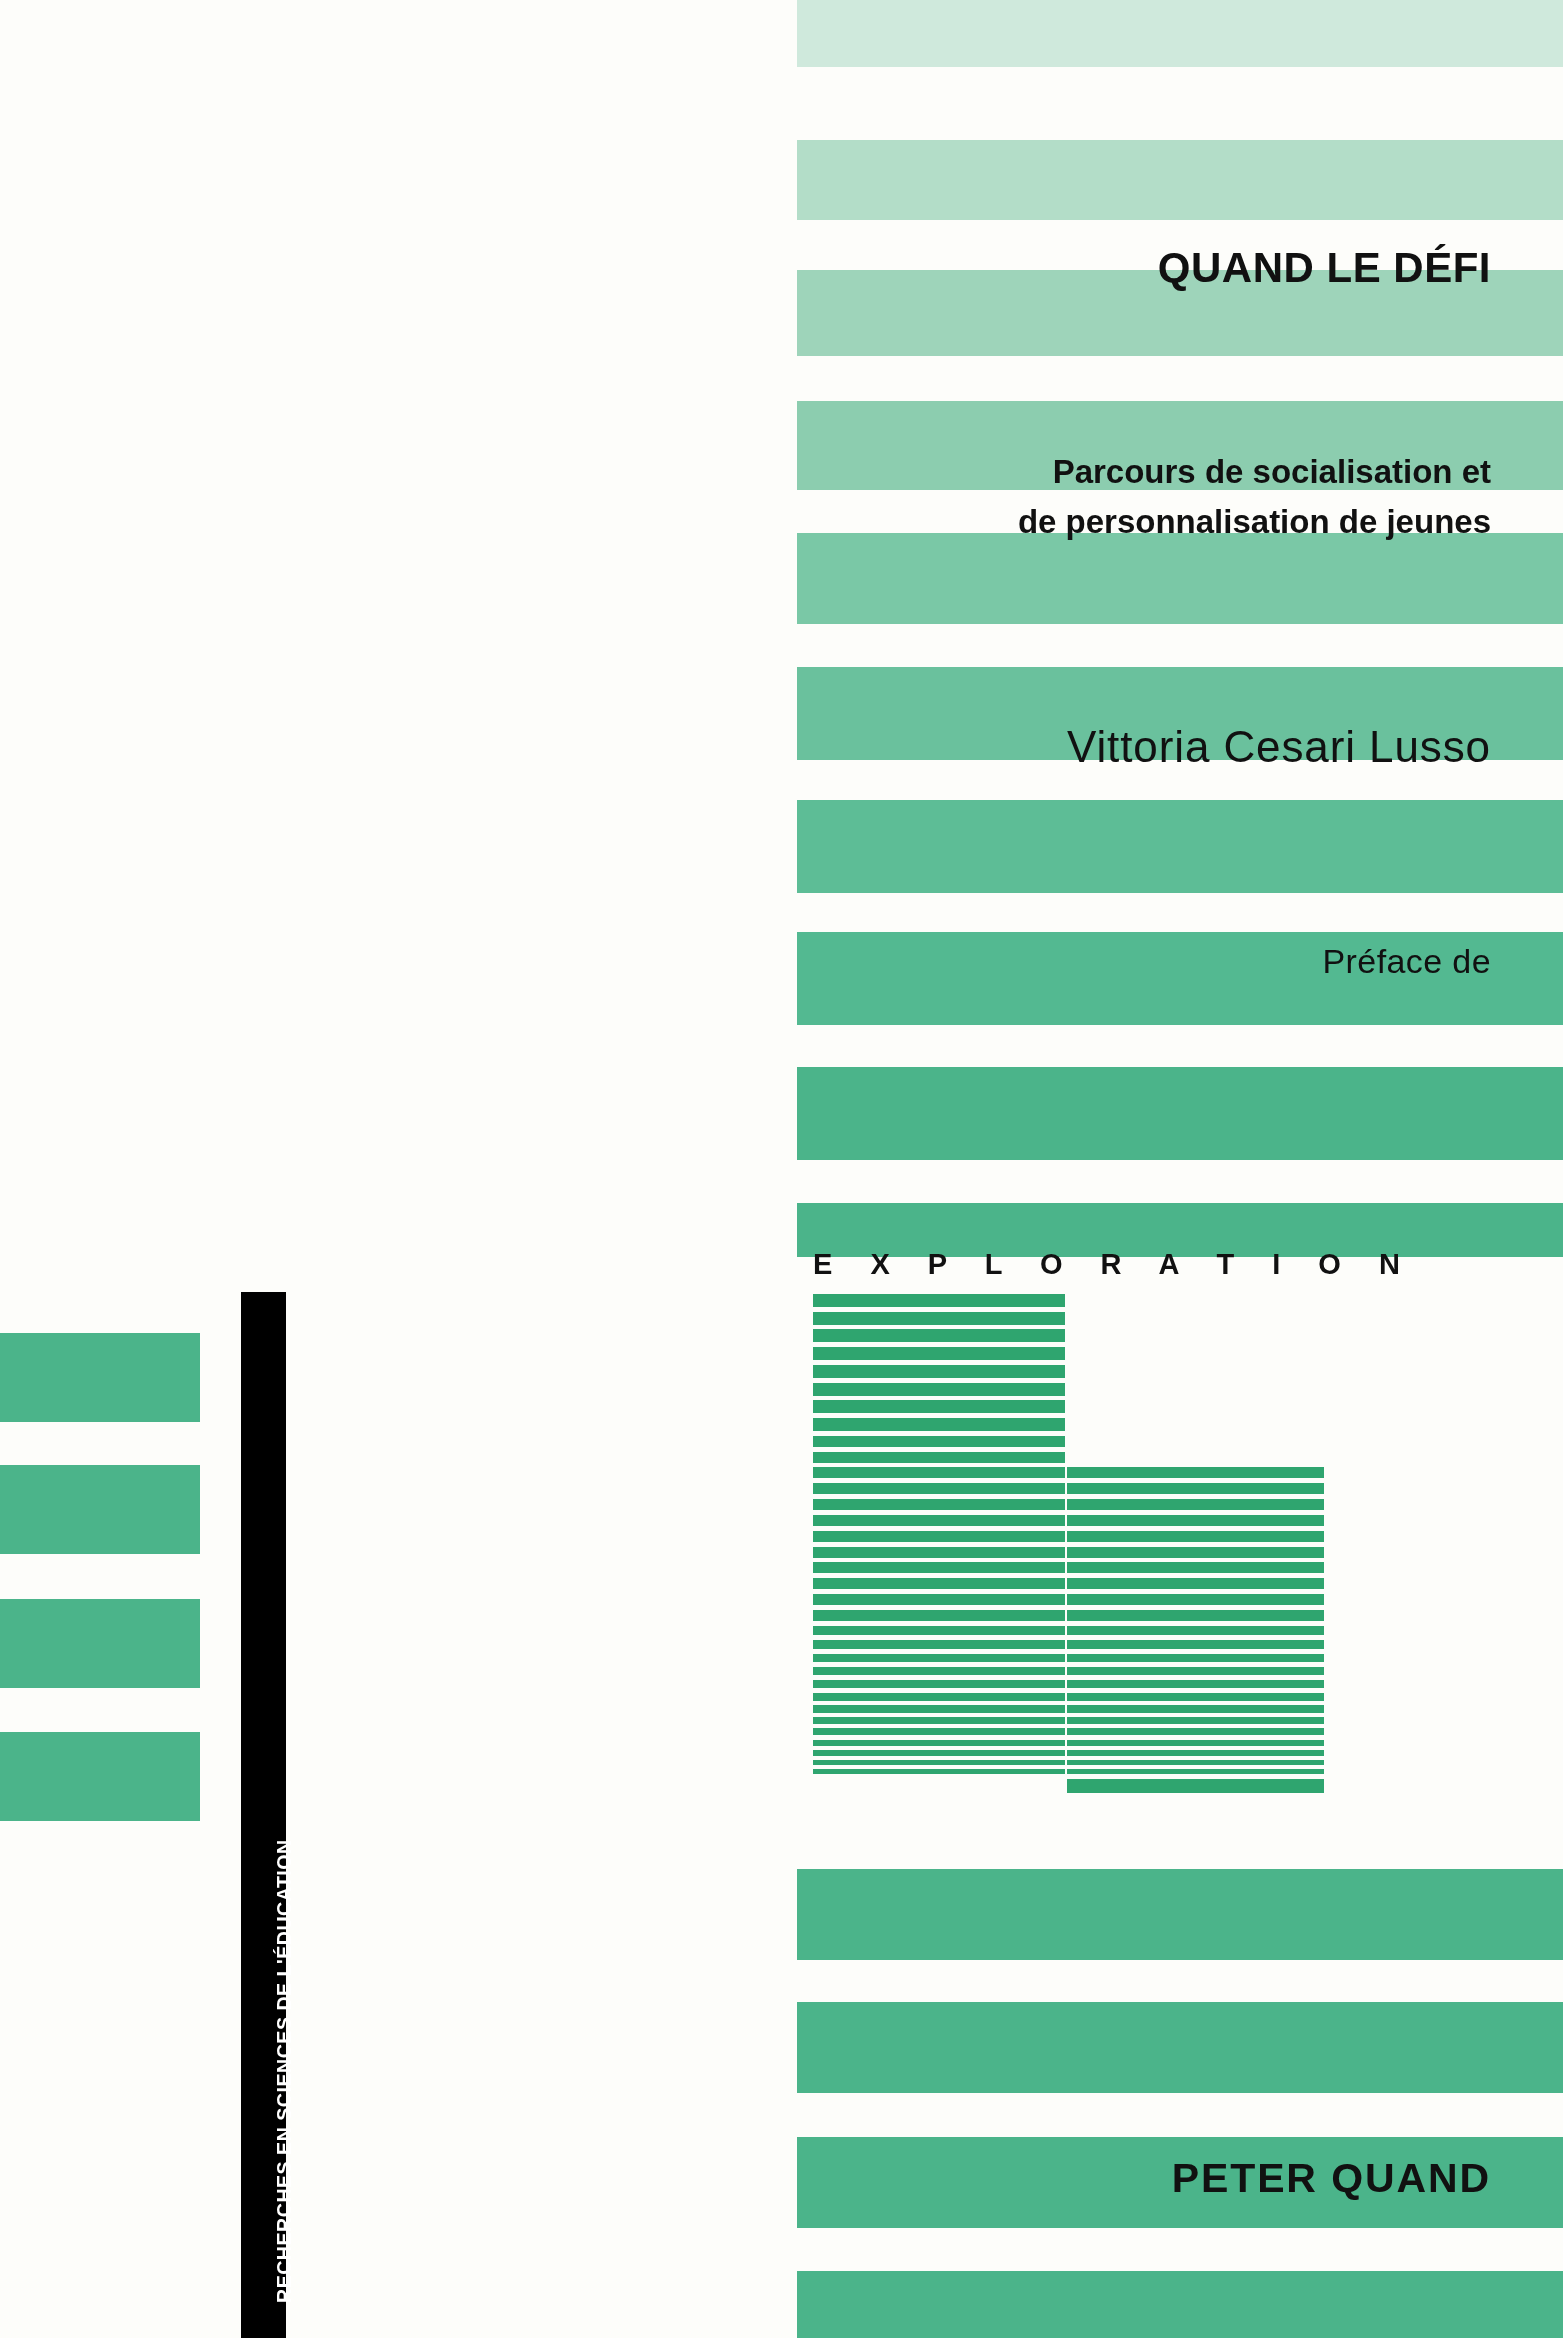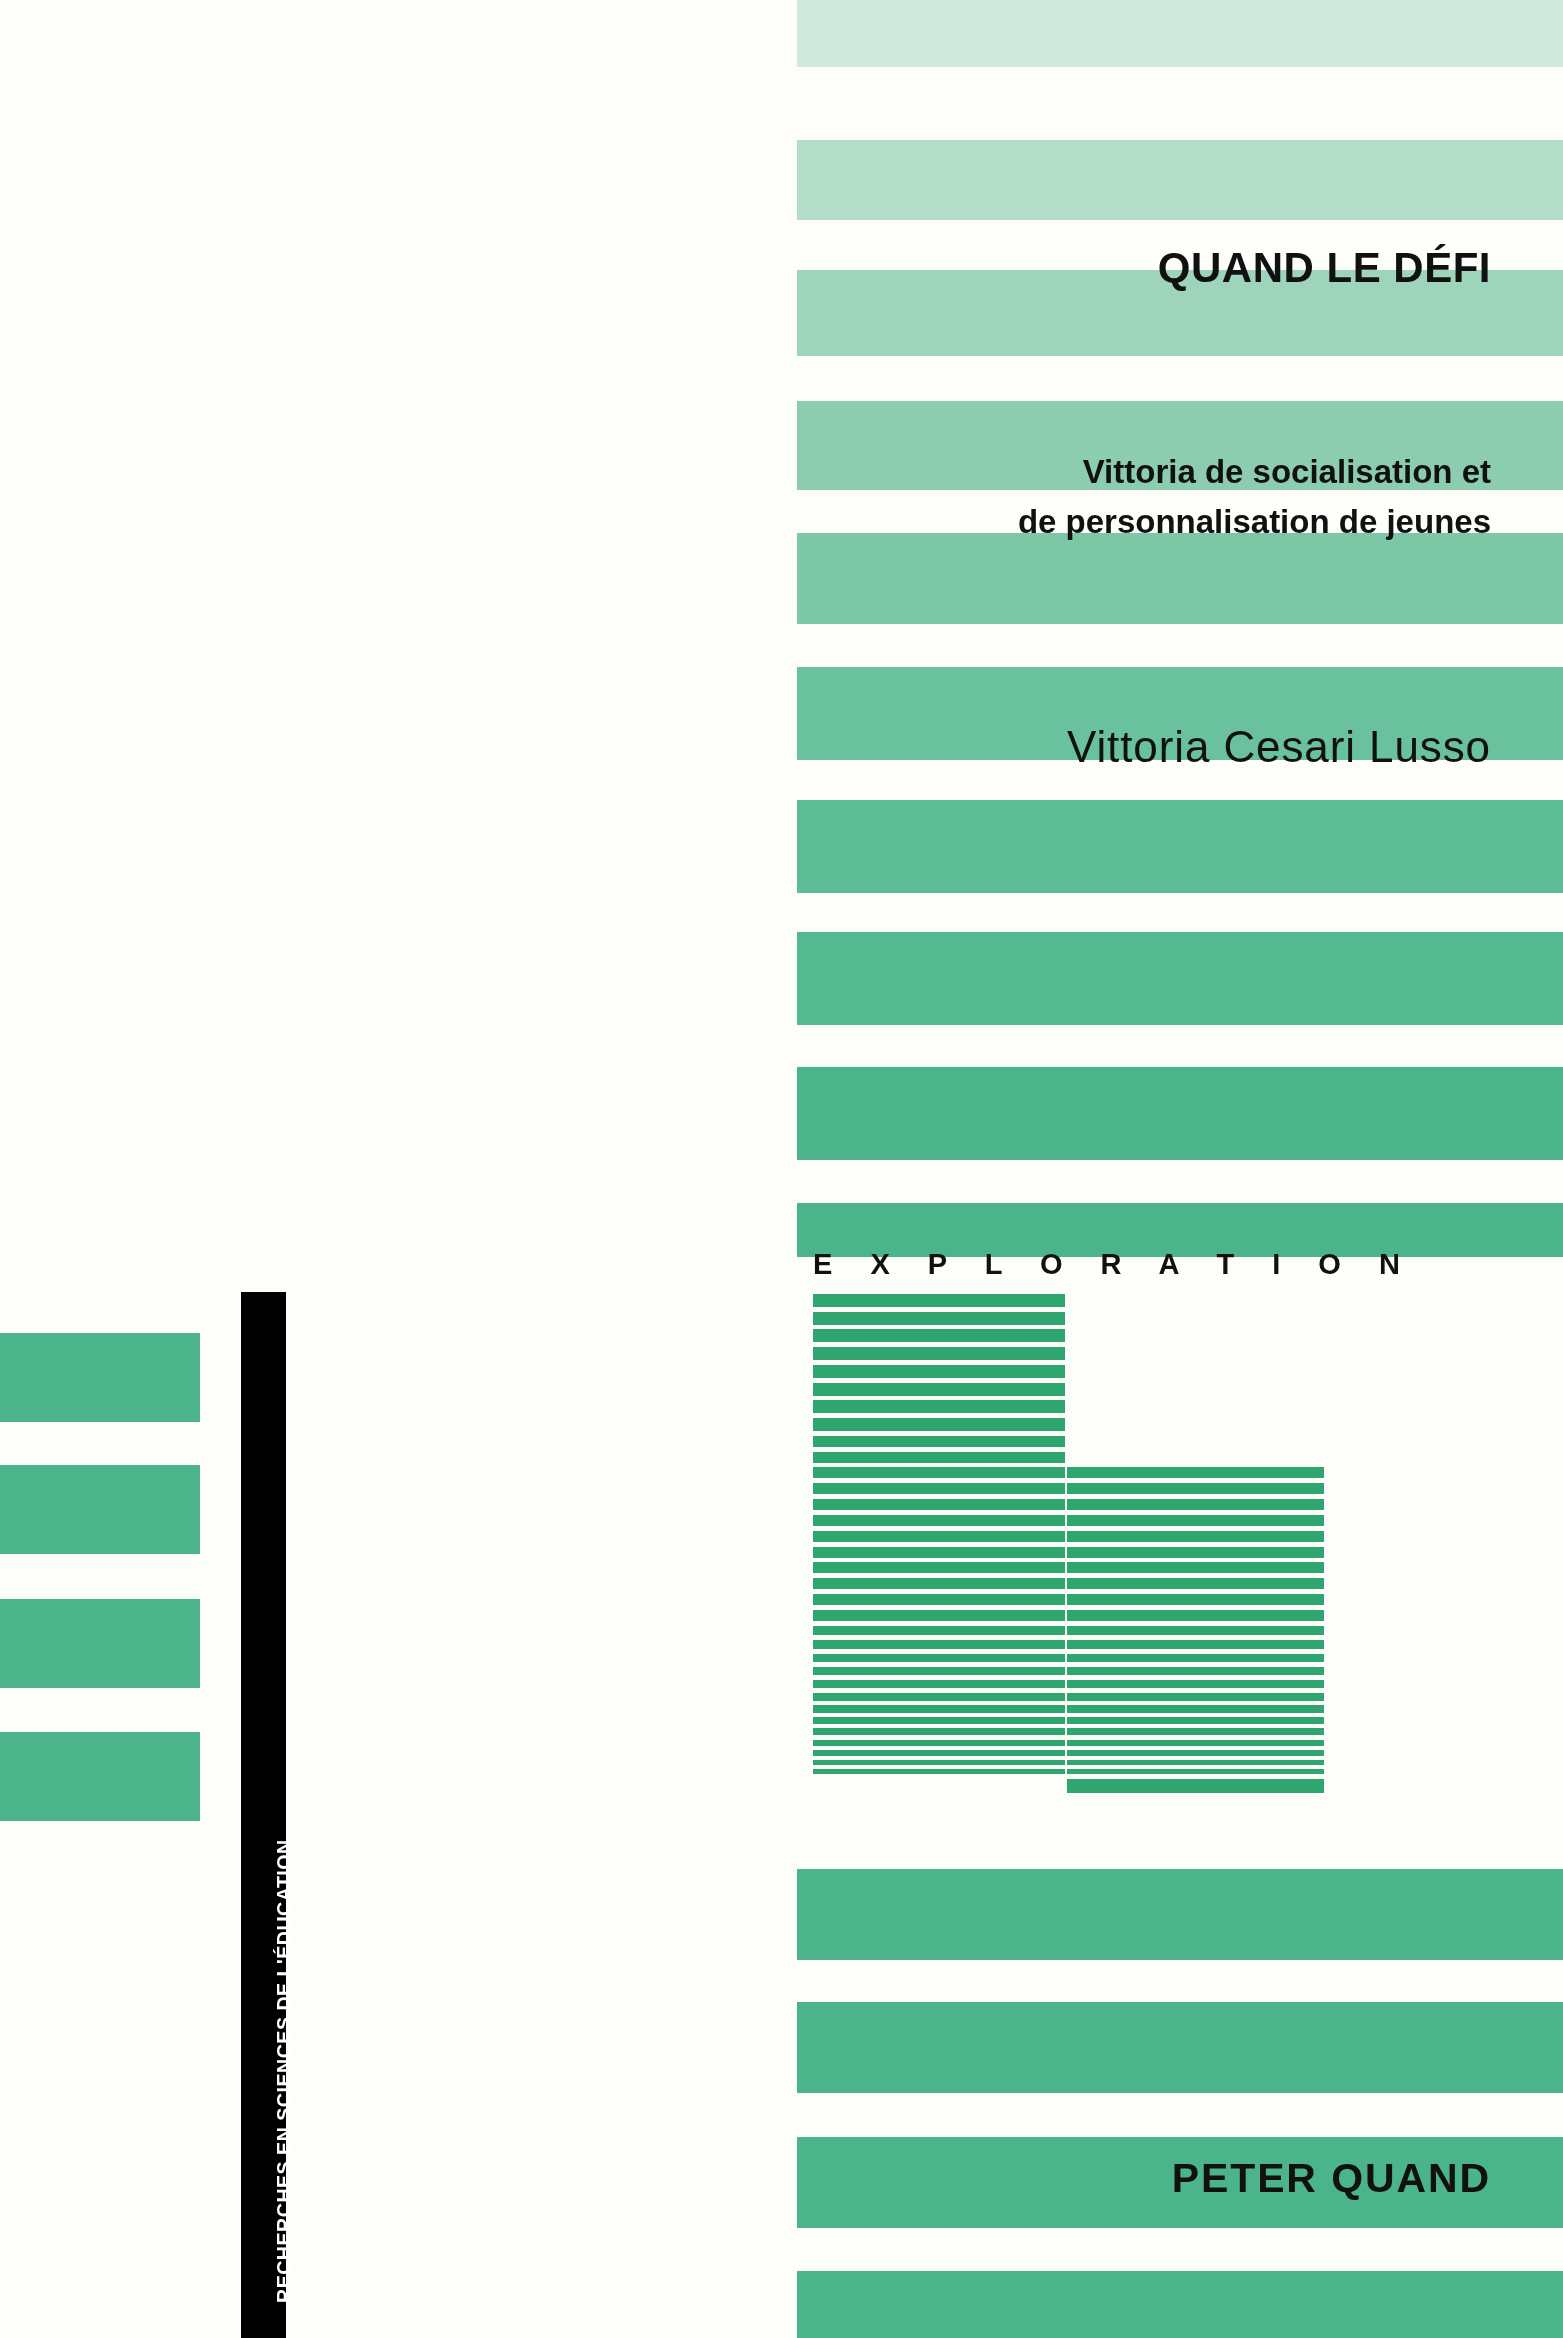--- a/index.html
+++ b/index.html
@@ -196,29 +196,30 @@
 
   <div class="series-strip">
     <span class="series-label">RECHERCHES EN SCIENCES DE L'ÉDUCATION</span>
   </div>
 
   <div class="title-block">
     <div class="title-line">QUAND LE DÉFI</div>
   </div>
 
   <div class="subtitle-block">
-    <div class="subtitle-line">Vittoria de socialisation et</div>
+    <div class="subtitle-line">Parcours de socialisation et</div>
     <div class="subtitle-line">de personnalisation de jeunes</div>
   </div>
 
   <div class="author-block">
     <div class="author-line">Vittoria Cesari Lusso</div>
   </div>
 
   <div class="preface-block">
+    <div class="preface-line">Préface de</div>
   </div>
 
   <div class="explo-wrap">
     <div class="explo-word">E X P L O R A T I O N</div>
     <div class="explo-art" id="logo-art">
         <div class="row" style="top: 0px; height: 13px;">
           <div class="seg-left"></div>
         </div>
         <div class="row" style="top: 17.7px; height: 13px;">
           <div class="seg-left"></div>

